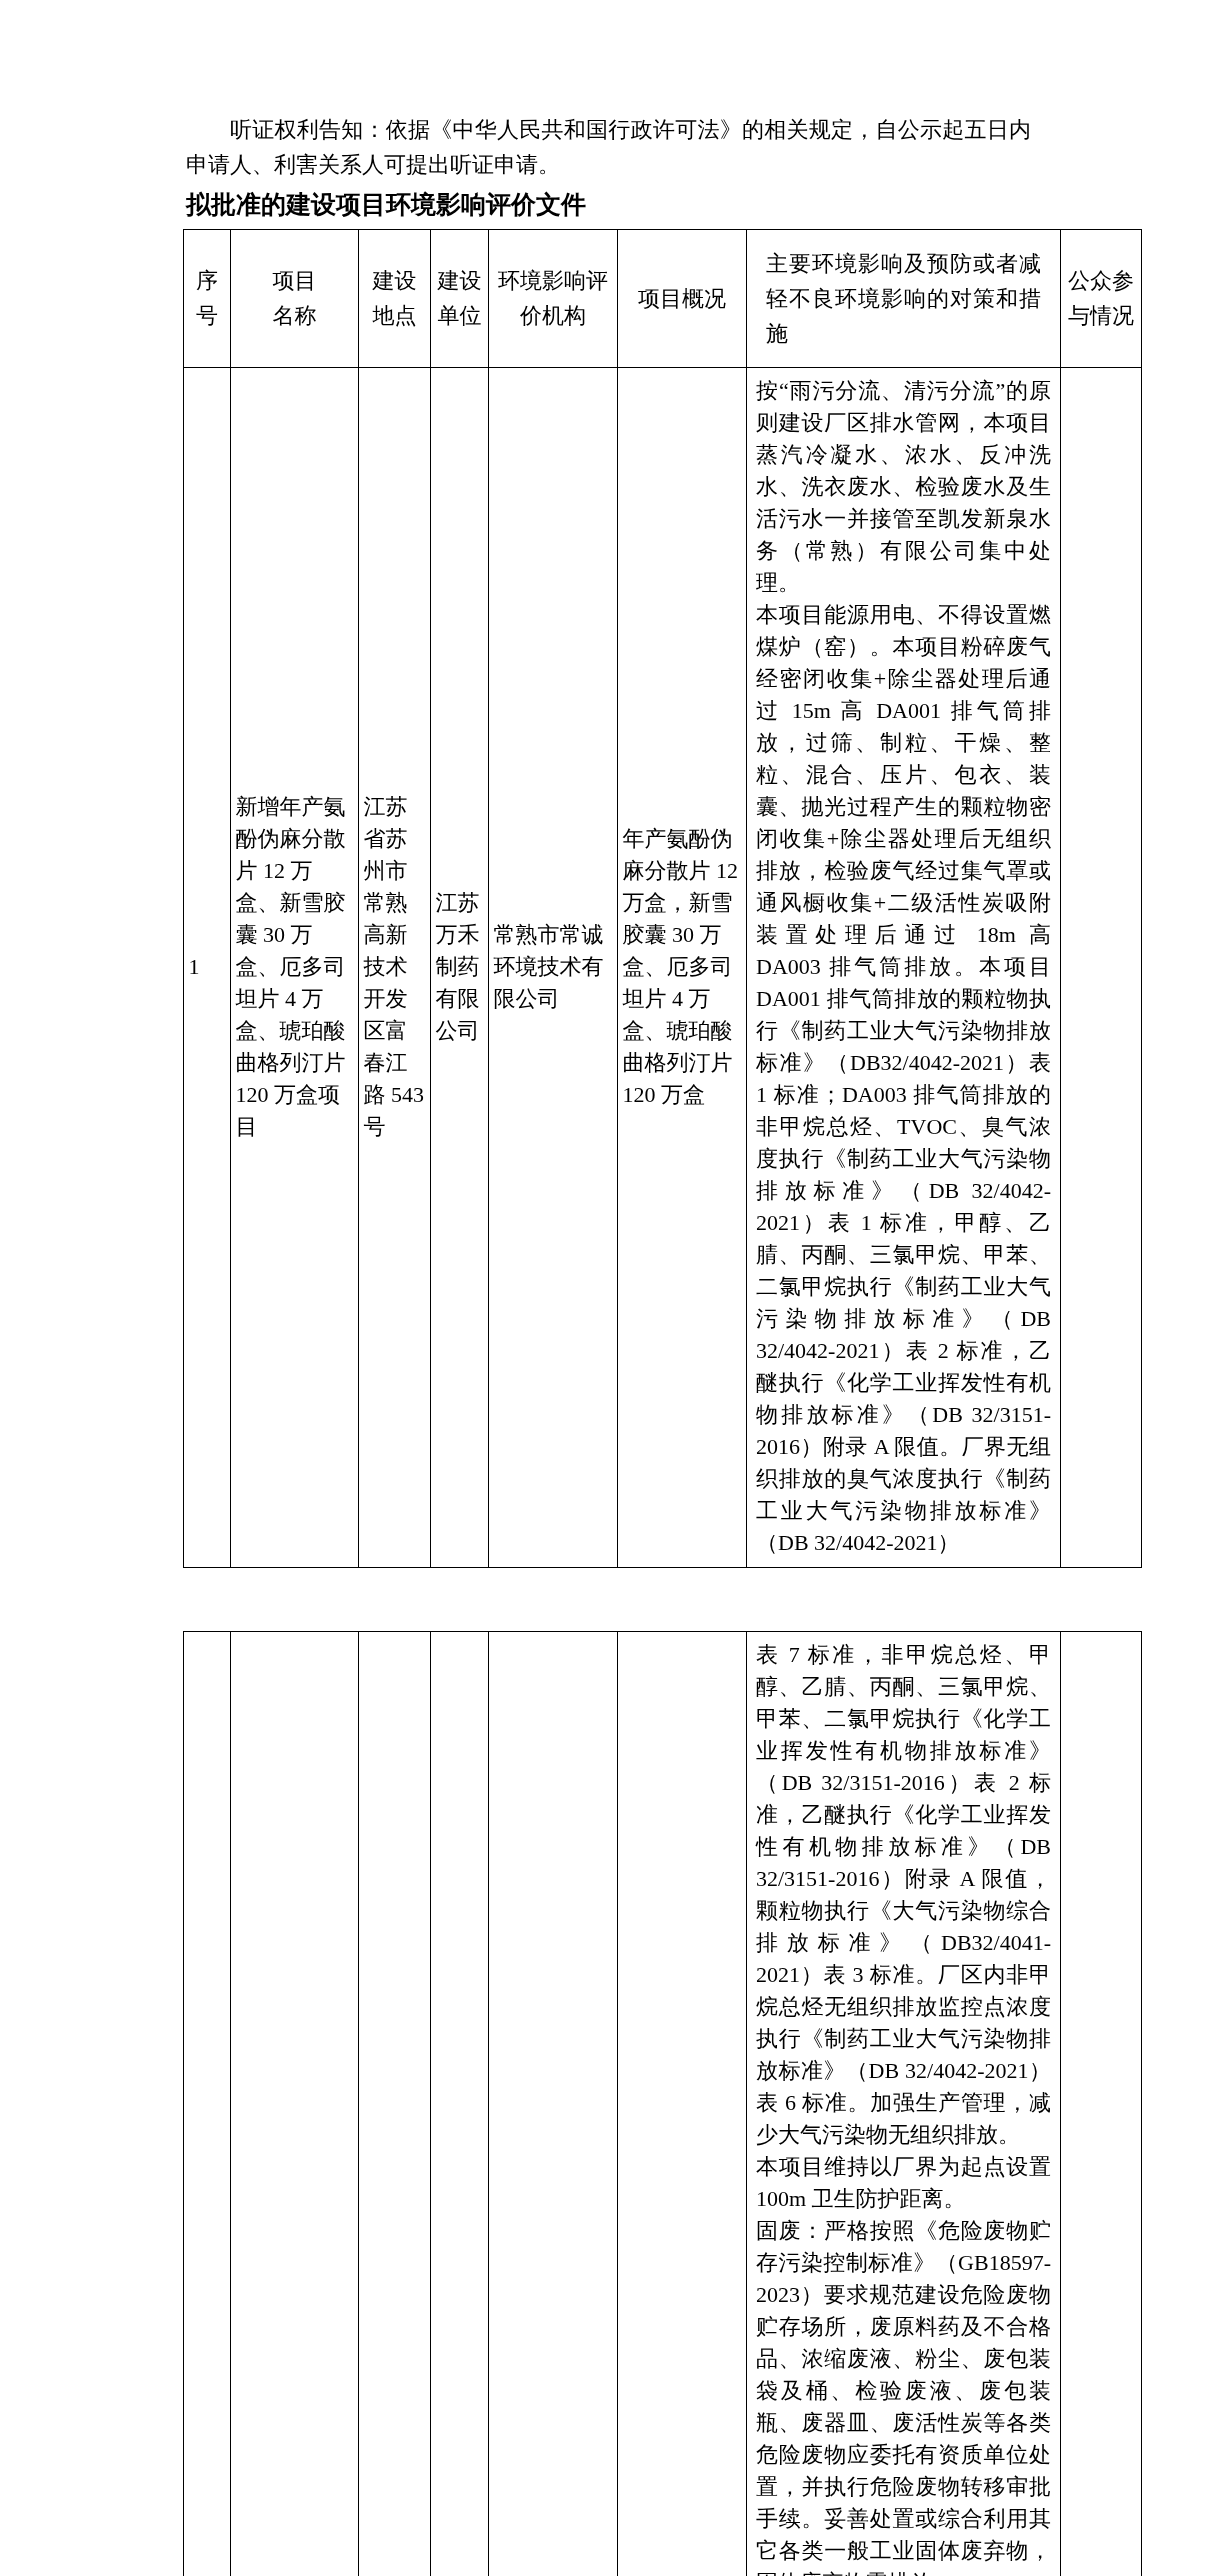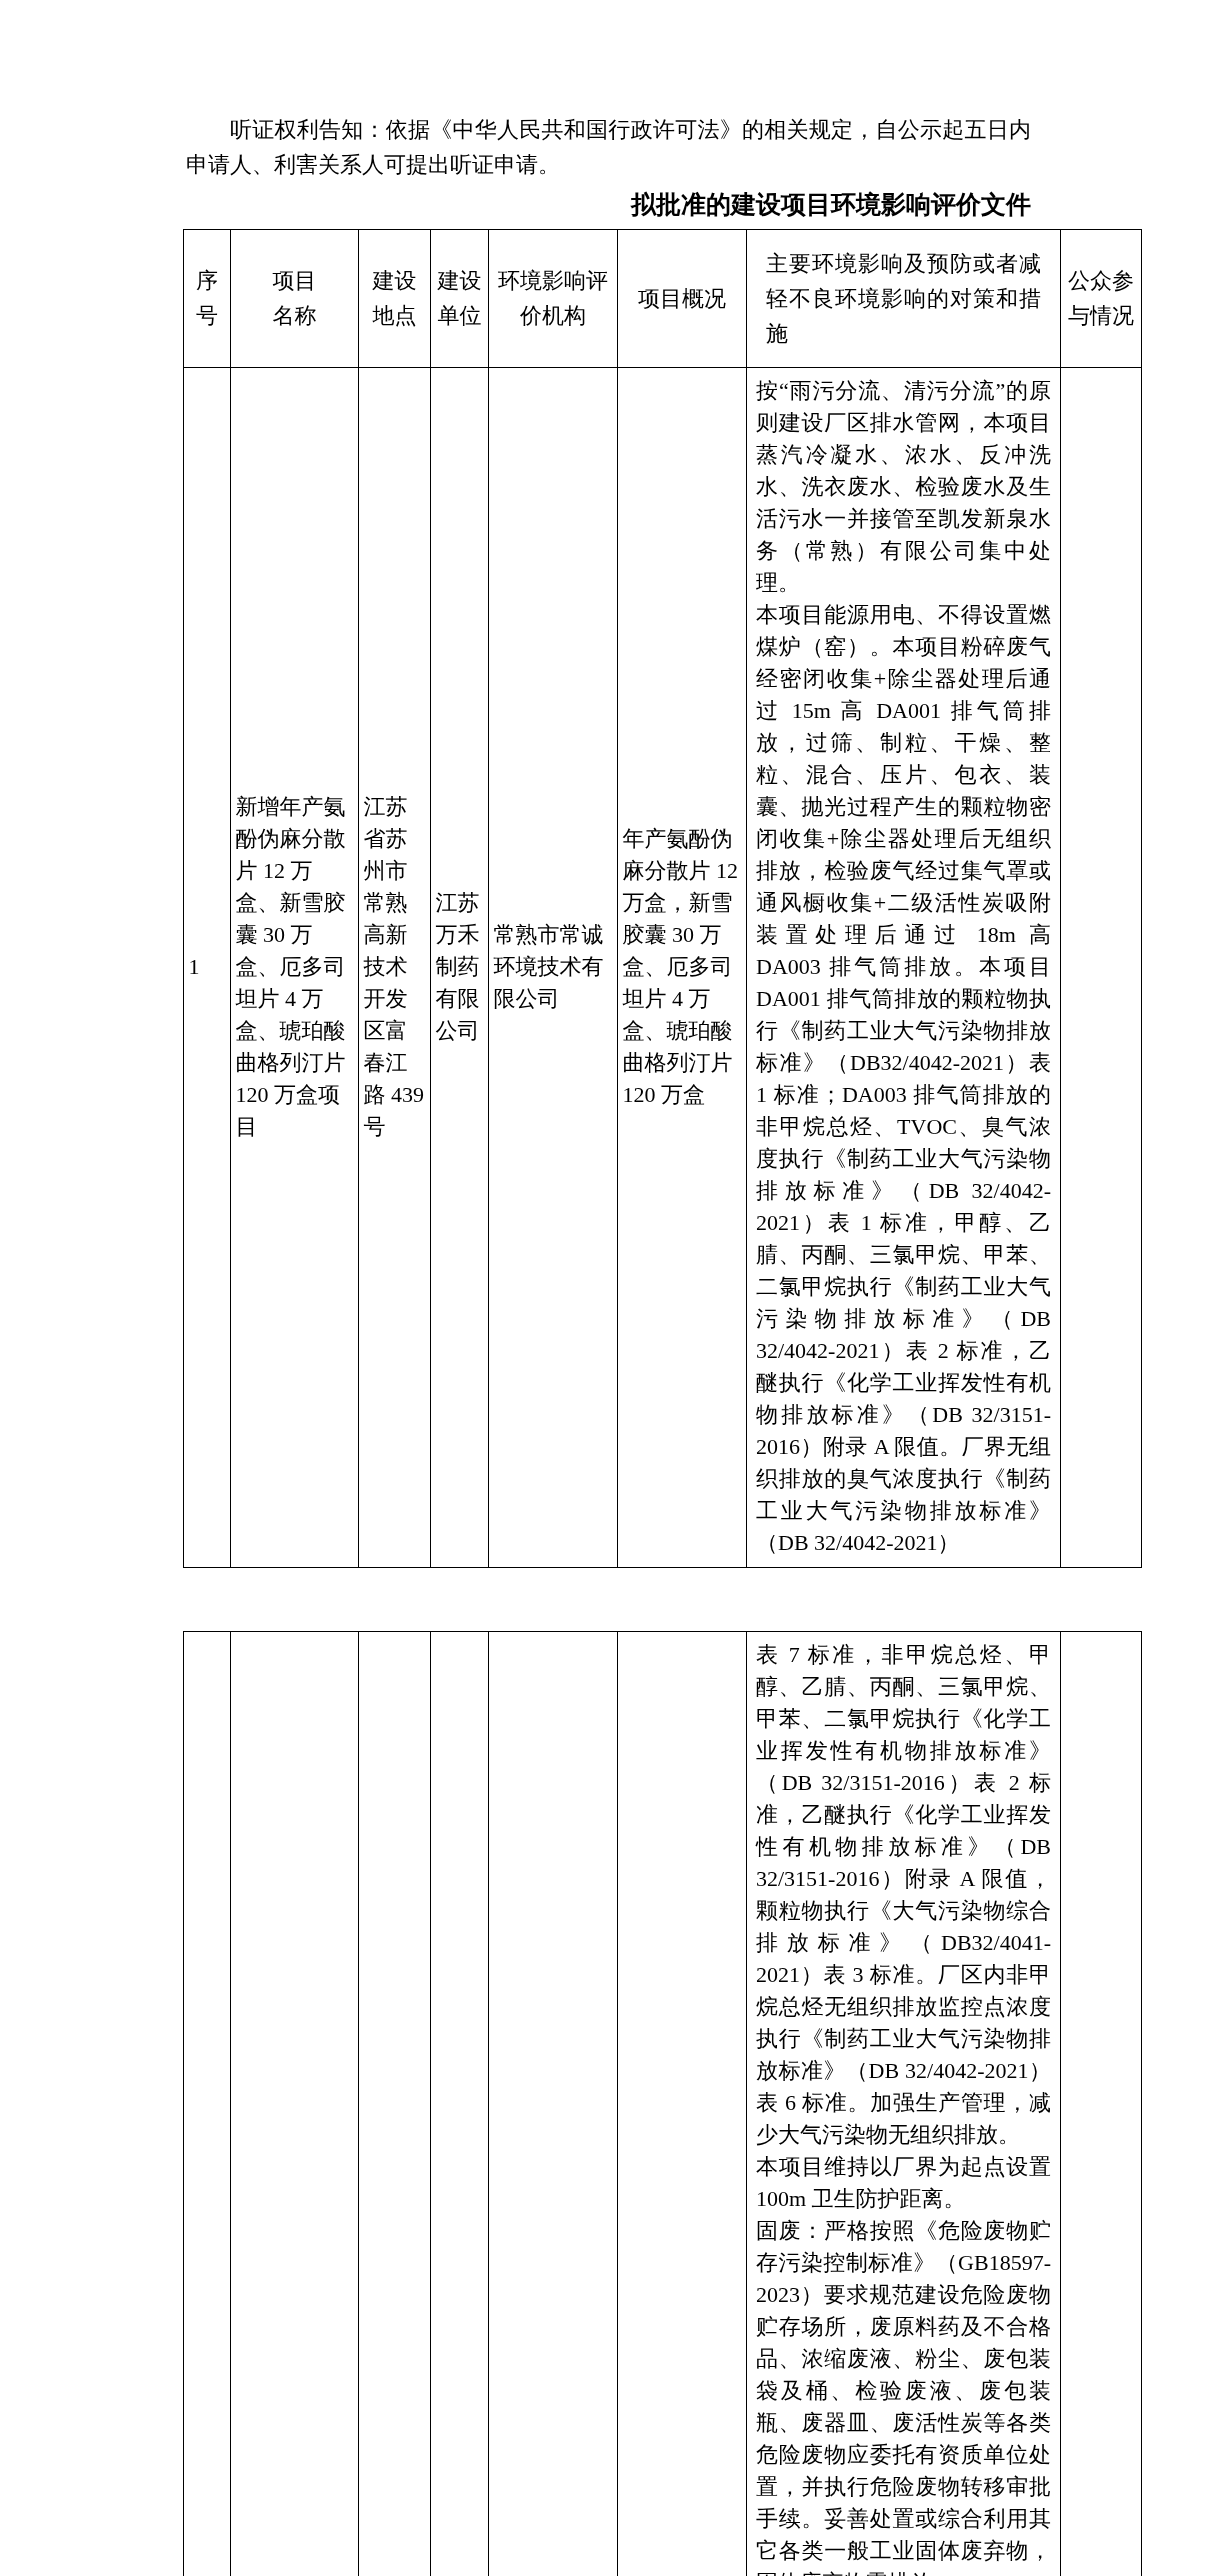--- a/index.html
+++ b/index.html
@@ -9,21 +9,21 @@
     font-size:22px; line-height:35px;
   }
   .content { padding:112px 61px 46px 186px; }
   .para { margin:0; width:845px; text-align:justify; }
   .indent { text-indent:2em; }
   .email-value {
     font-family:"Liberation Sans","DejaVu Sans",sans-serif;
     font-size:21px;
   }
   .doc-title {
-    margin:4.6px 0 6px 0; width:845px; text-align:right;
+    margin:4.6px 0 6px 0; width:845px; text-align:left;
     font-weight:bold; font-size:25px; line-height:36px;
   }
   table.eia {
     border-collapse:collapse; table-layout:fixed; width:958px;
     margin-left:-3px;
   }
   table.eia th, table.eia td {
     border:1.5px solid #000; font-weight:normal; overflow:hidden;
   }
   table.eia th {
@@ -77,21 +77,21 @@
       <th>环境影响评
 价机构</th>
       <th>项目概况</th>
       <th class="th-measures">主要环境影响及预防或者减轻不良环境影响的对策和措施</th>
       <th>公众参
 与情况</th>
     </tr>
     <tr>
       <td>1</td>
       <td>新增年产氨酚伪麻分散片 12 万盒、新雪胶囊 30 万盒、厄多司坦片 4 万盒、琥珀酸曲格列汀片 120 万盒项目</td>
-      <td>江苏省苏州市常熟高新技术开发区富春江路 439 号</td>
+      <td>江苏省苏州市常熟高新技术开发区富春江路 543 号</td>
       <td>江苏万禾制药有限公司</td>
       <td>常熟市常诚环境技术有限公司</td>
       <td>年产氨酚伪麻分散片 12 万盒，新雪胶囊 30 万盒、厄多司坦片 4 万盒、琥珀酸曲格列汀片 120 万盒</td>
       <td class="measures">按“雨污分流、清污分流”的原则建设厂区排水管网，本项目蒸汽冷凝水、浓水、反冲洗水、洗衣废水、检验废水及生活污水一并接管至凯发新泉水务（常熟）有限公司集中处理。
 本项目能源用电、不得设置燃煤炉（窑）。本项目粉碎废气经密闭收集+除尘器处理后通过 15m 高 DA001 排气筒排放，过筛、制粒、干燥、整粒、混合、压片、包衣、装囊、抛光过程产生的颗粒物密闭收集+除尘器处理后无组织排放，检验废气经过集气罩或通风橱收集+二级活性炭吸附装置处理后通过 18m 高 DA003 排气筒排放。本项目 DA001 排气筒排放的颗粒物执行《制药工业大气污染物排放标准》（DB32/4042-2021）表 1 标准；DA003 排气筒排放的非甲烷总烃、TVOC、臭气浓度执行《制药工业大气污染物排放标准》（DB 32/4042-2021）表 1 标准，甲醇、乙腈、丙酮、三氯甲烷、甲苯、二氯甲烷执行《制药工业大气污染物排放标准》（DB 32/4042-2021）表 2 标准，乙醚执行《化学工业挥发性有机物排放标准》（DB 32/3151-2016）附录 A 限值。厂界无组织排放的臭气浓度执行《制药工业大气污染物排放标准》（DB 32/4042-2021）</td>
       <td></td>
     </tr>
   </tbody>
     </table>
 

